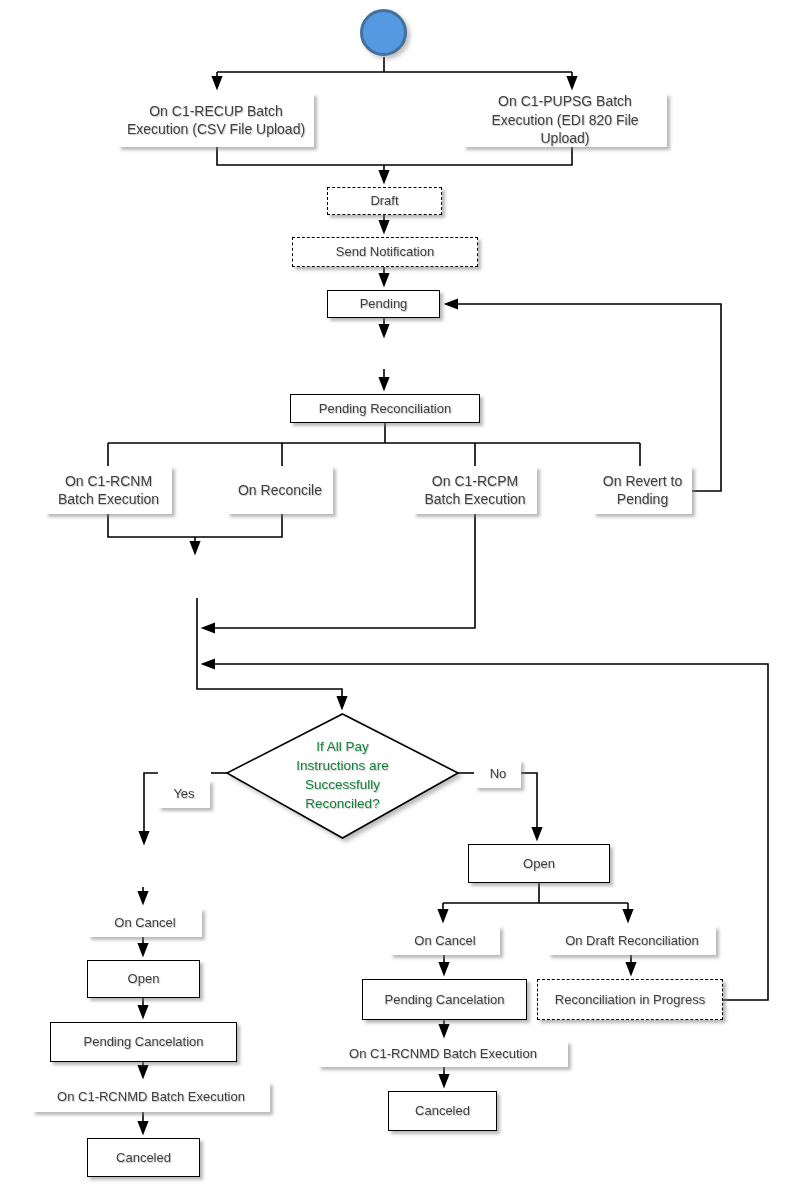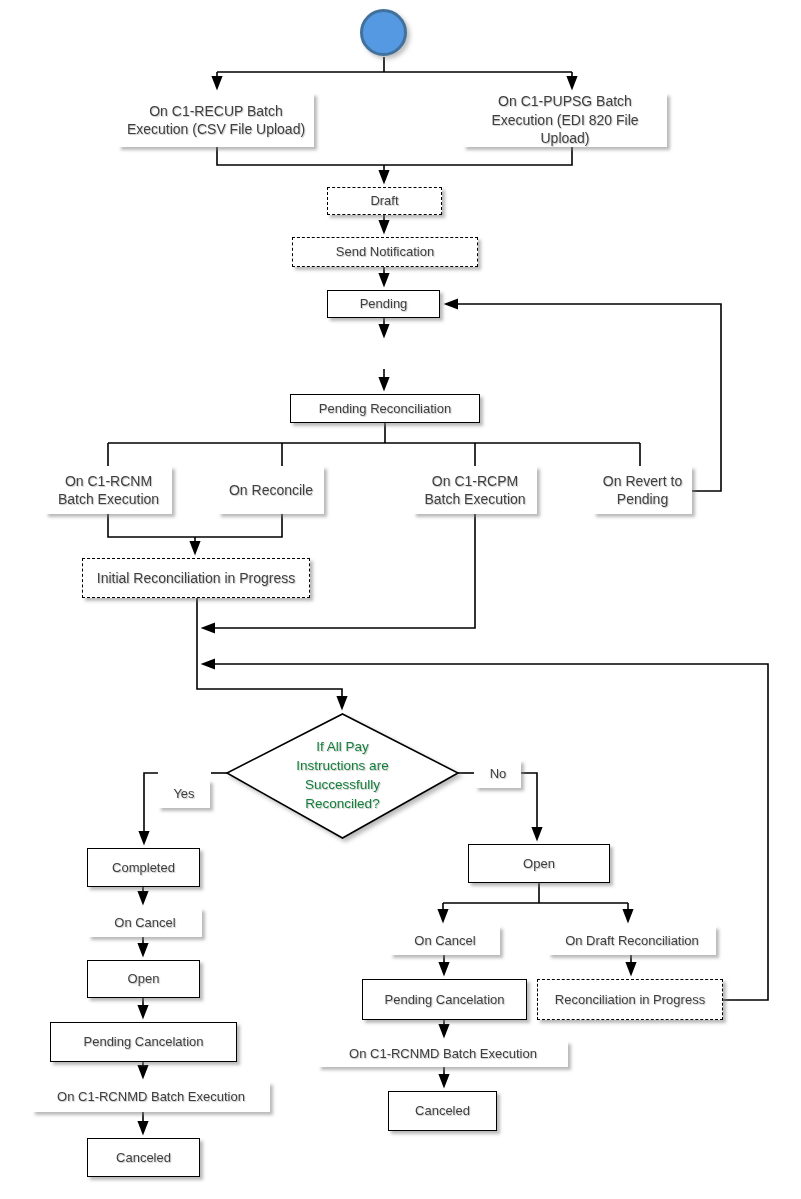--- a/index.html
+++ b/index.html
@@ -94,31 +94,29 @@
 
   <div class="node plain small" style="left:118px;top:93px;width:196px;height:54px;">On C1-RECUP Batch Execution (CSV File Upload)</div>
   <div class="node plain small" style="left:463px;top:93px;width:204px;height:54px;">On C1-PUPSG Batch Execution (EDI 820 File Upload)</div>
 
   <div class="node dashed" style="left:327px;top:187px;width:115px;height:28px;">Draft</div>
   <div class="node dashed" style="left:292px;top:237px;width:186px;height:30px;">Send Notification</div>
   <div class="node solid" style="left:327px;top:290px;width:113px;height:28px;text-align:right;">Pending</div>
   <div class="node solid" style="left:290px;top:394px;width:190px;height:29px;">Pending Reconciliation</div>
 
   <div class="node plain small" style="left:45px;top:466px;width:127px;height:48px;">On C1-RCNM Batch Execution</div>
-  <div class="node plain small" style="left:218px;top:466px;width:106px;height:48px;">On Reconcile</div>
+  <div class="node plain small" style="left:227px;top:466px;width:106px;height:48px;">On Reconcile</div>
   <div class="node plain small" style="left:413px;top:466px;width:124px;height:48px;">On C1-RCPM Batch Execution</div>
   <div class="node plain small" style="left:593px;top:466px;width:99px;height:48px;">On Revert to Pending</div>
 
-  <div class="node dashed small" style="left:82px;top:558px;width:228px;height:40px;">Initial Reconciliation in Progress</div>
 
   <div id="decision-text">If All Pay Instructions are Successfully Reconciled?</div>
   <div class="node plain" style="left:158px;top:760px;width:52px;height:28px;margin-top:20px;">Yes</div>
   <div class="node plain" style="left:475px;top:760px;width:46px;height:28px;">No</div>
 
-  <div class="node solid" style="left:87px;top:848px;width:113px;height:39px;">Completed</div>
   <div class="node plain" style="left:88px;top:908px;width:114px;height:29px;">On Cancel</div>
   <div class="node solid" style="left:87px;top:960px;width:113px;height:38px;">Open</div>
   <div class="node solid" style="left:50px;top:1022px;width:187px;height:40px;">Pending Cancelation</div>
   <div class="node plain" style="left:32px;top:1082px;width:238px;height:30px;">On C1-RCNMD Batch Execution</div>
   <div class="node solid" style="left:87px;top:1138px;width:113px;height:39px;">Canceled</div>
 
   <div class="node solid" style="left:468px;top:844px;width:142px;height:39px;">Open</div>
   <div class="node plain" style="left:390px;top:926px;width:110px;height:29px;">On Cancel</div>
   <div class="node plain" style="left:548px;top:926px;width:168px;height:29px;">On Draft Reconciliation</div>
   <div class="node solid" style="left:362px;top:979px;width:165px;height:41px;">Pending Cancelation</div>

